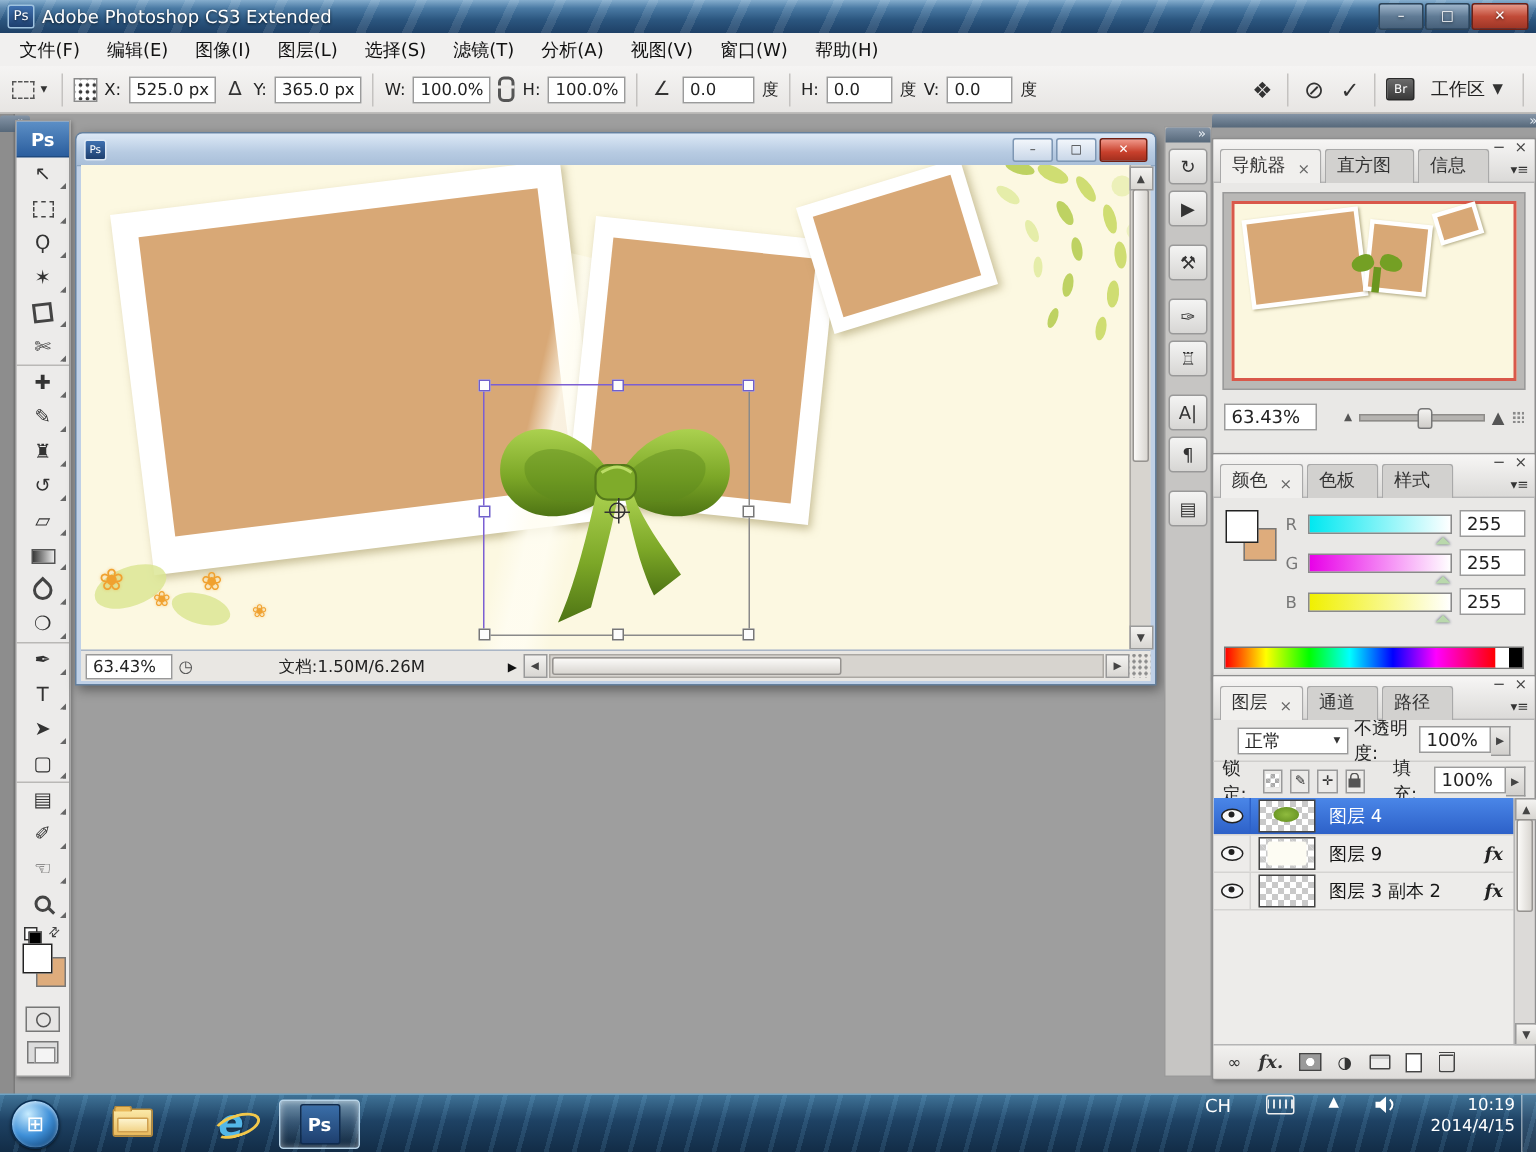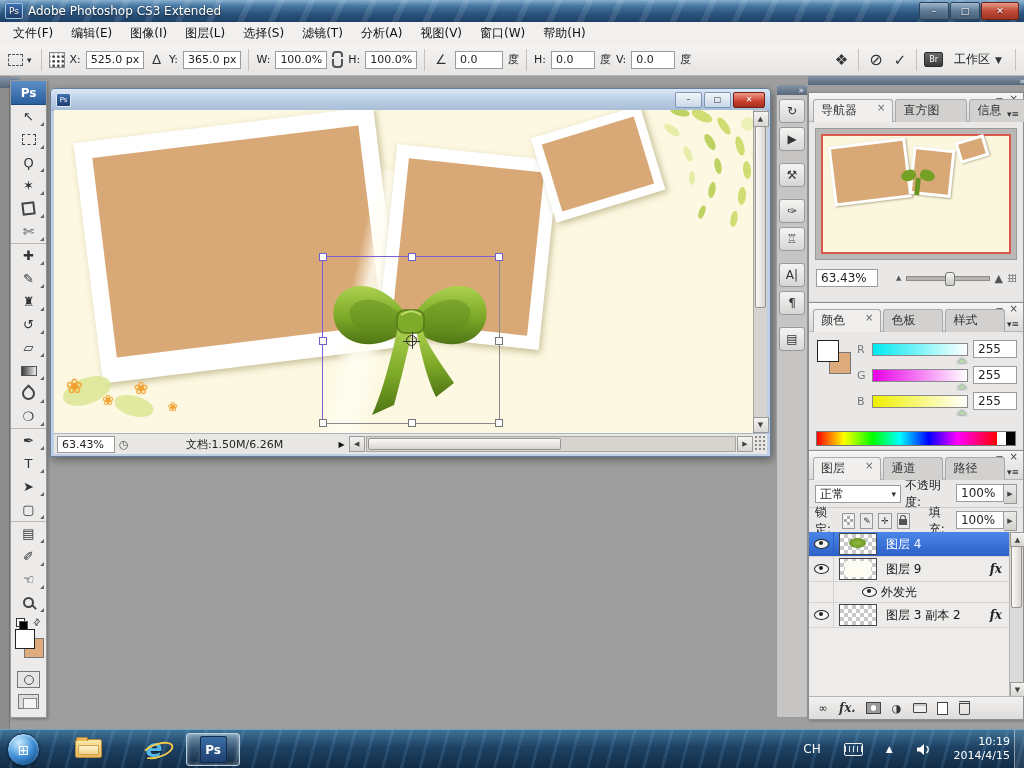--- a/index.html
+++ b/index.html
@@ -139,21 +139,21 @@
   .dockicon{width:24px;height:22px;margin:4px auto 0 auto;display:flex;align-items:center;justify-content:center;
     background:linear-gradient(#F4F4F3,#D7D6D4);border:1px solid #999;border-radius:3px;font-size:12px;color:#333}
   .dockicon.gap{margin-top:12px}
 
   
   .panel{position:absolute;left:808px;width:214px;background:#E9E8E6;border:1px solid #8E8E8E;box-shadow:1px 1px 3px rgba(0,0,0,.25)}
   .phead{height:28px;position:relative;background:linear-gradient(#F7F6F5,#DBDAD8);border-bottom:1px solid #B5B5B5}
   .pwin{position:absolute;top:0;right:5px;font-size:10px;color:#444;display:flex;gap:6px}
   .ptabs{position:absolute;left:4px;bottom:-1px;display:flex;gap:2px}
   .ptab{padding:2px 7px 3px 7px;background:#D2D1CF;border:1px solid #A9A9A9;border-bottom:none;
-    border-radius:3px 3px 0 0;color:#333;display:flex;gap:20px;align-items:flex-start;white-space:nowrap}
+    border-radius:3px 3px 0 0;color:#333;display:flex;gap:8px;align-items:flex-end;white-space:nowrap}
   .ptab.active{background:#F0EFED}
   .tabx{font-size:10px;color:#666}
   .pmenu{position:absolute;right:4px;bottom:2px;font-size:9px;color:#333}
 
   
   .navprev{position:relative;height:130px;margin:6px;background:#B9B8B6;border:1px solid #9A9A9A}
   .navthumb{position:absolute;inset:5px;background:#FBF7DF;border:2px solid #D9584A}
   .mf{position:absolute;background:#fff;box-shadow:1px 1px 2px rgba(120,110,60,.5)}
   .mf i{position:absolute;inset:3px;background:#D8A876}
   .minibow{position:absolute;left:78px;top:32px;width:34px;height:16px}
@@ -183,21 +183,21 @@
   .chbar.b{background:linear-gradient(90deg,#F0F000,#FFFFFF)}
   .chhandle{position:absolute;right:0;bottom:-8px;width:0;height:0;border:5px solid transparent;border-bottom-color:#B9D8AC;
     filter:drop-shadow(0 0 1px #557)}
   .chval{width:34px;text-align:left}
   .ramp{position:absolute;left:7px;right:7px;bottom:5px;height:13px;border:1px solid #777;display:flex}
   .rampspec{flex:1;background:linear-gradient(90deg,#F00 0%,#FF0 15%,#0F0 31%,#0FF 46%,#00F 62%,#F0F 78%,#F00 100%)}
   .rampw{width:9px;background:#fff}
   .rampb{width:9px;background:#000}
 
   
-  .blendrow{height:27px;display:flex;align-items:center;gap:4px;padding:0 6px;border-bottom:1px solid #CFCECC}
+  .blendrow{height:27px;display:flex;align-items:center;gap:4px;padding:0 16px;border-bottom:1px solid #CFCECC}
   .selbox{width:84px;display:flex;justify-content:space-between;align-items:center}
   .ddarrow{font-size:9px;color:#333}
   .valwrap{display:flex}
   .valbox{width:38px}
   .spin{width:12px;height:18px;background:linear-gradient(#ECEBE9,#D2D0CD);border:1px solid #999;border-left:none;
     display:flex;align-items:center;justify-content:center;font-size:7px;color:#444}
   .lockrow{height:25px;display:flex;align-items:center;gap:5px;padding:0 6px;border-bottom:1px solid #CFCECC}
   .lk{width:14px;height:14px;border:1px solid #999;background:#ECEBE9;display:flex;align-items:center;justify-content:center;
     font-size:9px;color:#333}
   .lk-checker{width:9px;height:9px;background:
@@ -260,21 +260,21 @@
   .tbtn.active{background:linear-gradient(rgba(255,255,255,.30),rgba(255,255,255,.10) 50%,rgba(0,0,0,.18));
     border:1px solid #B8D4E8;box-shadow:inset 0 0 5px rgba(255,255,255,.5)}
   .folder{width:25px;height:17px;background:linear-gradient(#FBE9A8,#E9B95B);border:1px solid #B5893B;border-radius:2px;position:relative}
   .folder::before{content:"";position:absolute;left:0;top:-3px;width:10px;height:3px;background:#E9B95B;border:1px solid #B5893B;border-bottom:none;border-radius:2px 2px 0 0}
   .folder::after{content:"";position:absolute;left:2px;top:5px;right:2px;bottom:2px;background:linear-gradient(#FDF4CE,#F2D489);border:1px solid #CFa050;border-radius:1px}
   .ie{position:relative;font-size:25px;font-weight:bold;font-style:italic;color:#53B7E8;text-shadow:0 1px 2px rgba(0,0,0,.5)}
   .ie::after{content:"";position:absolute;left:-4px;top:9px;width:28px;height:11px;border:2px solid #F2C84B;
     border-left-color:transparent;border-radius:50%;transform:rotate(-18deg)}
   .psicon{width:25px;height:25px;background:linear-gradient(#3A6EA8,#1E3F6E);border:1px solid #0F2B4E;border-radius:2px;
     color:#fff;display:flex;align-items:center;justify-content:center;font-size:12px;font-weight:bold}
-  .tray{position:absolute;right:14px;top:0;bottom:0;display:flex;align-items:center;gap:23px}
+  .tray{position:absolute;right:14px;top:0;bottom:0;display:flex;align-items:flex-start;gap:23px}
   .kbd{width:17px;height:11px;border:1px solid #EEE;border-radius:2px;background:
     repeating-linear-gradient(90deg,rgba(255,255,255,.85) 0 1px,transparent 1px 4px);background-size:100% 55%;background-position:0 2px;background-repeat:no-repeat}
   .trayup{font-size:9px}
   .clock{text-align:right;font-size:11px;line-height:14px}
   .deskstrip{position:absolute;right:0;top:0;bottom:0;width:9px;border-left:1px solid rgba(255,255,255,.45);background:rgba(255,255,255,.08)}
 
   svg{display:block}
 </style>
 </head>
 <body>
@@ -736,31 +736,20 @@
       </div>
       <div class="lrow layer fx">
         <span class="eyecell">
           <span class="eye"></span>
         </span>
 
         <span class="thumbcell white"></span>
         <span class="llabel">图层 9</span>
         <span class="fxbadge">fx</span>
       </div>
-      <div class="lrow effectitem">
-        <span class="eyecell">
-          <span class="eye"></span>
-        </span>
-        <span class="subeye">
-          <span class="eye"></span>
-        </span>
-
-        <span class="llabel">外发光</span>
-
-      </div>
       <div class="lrow layer fx">
         <span class="eyecell">
           <span class="eye"></span>
         </span>
 
         <span class="thumbcell checker"></span>
         <span class="llabel">图层 3 副本 2</span>
         <span class="fxbadge">fx</span>
       </div>
   </div>

